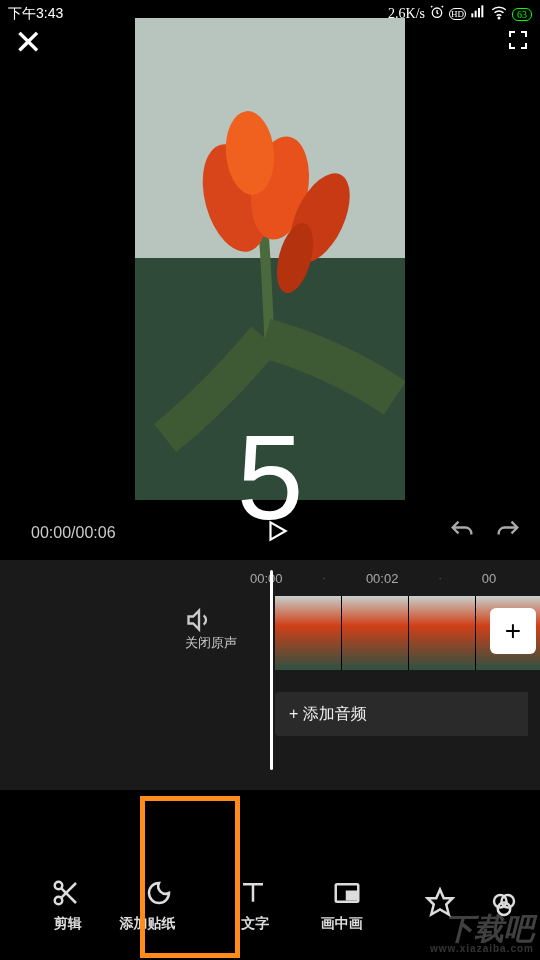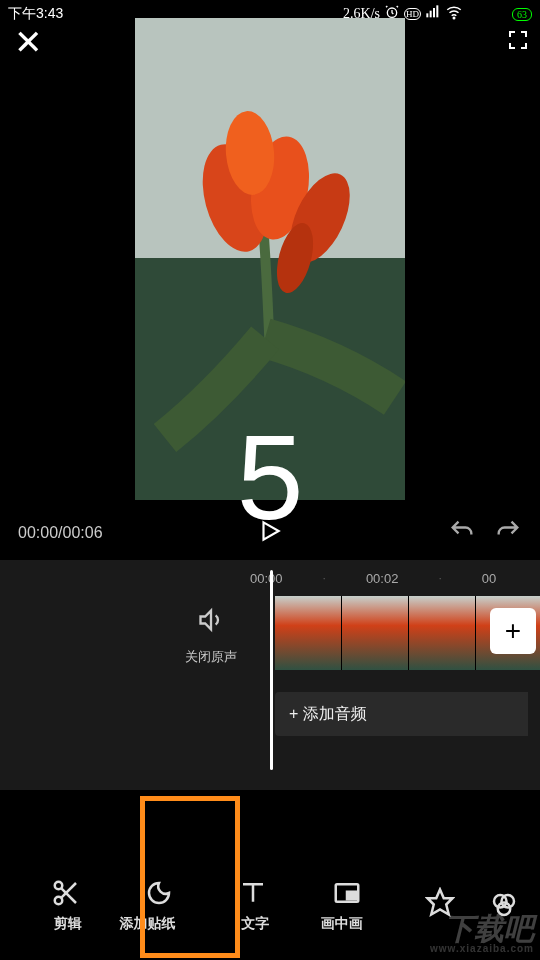--- a/index.html
+++ b/index.html
@@ -25,21 +25,20 @@
   }
   .status-right { display: flex; align-items: center; gap: 4px; font-family: Liberation Serif, serif; }
   .battery {
     display: inline-flex;
     align-items: center;
     border: 1px solid #0f0;
     border-radius: 6px;
     padding: 0 4px;
     font-size: 10px;
     color: #0f0;
-    margin-left: 45px;
   }
   .top-bar {
     position: absolute;
     top: 20px; left: 0; right: 0;
     height: 44px;
     display: flex;
     justify-content: space-between;
     align-items: center;
     padding: 0 10px;
     z-index: 9;
@@ -80,21 +79,21 @@
     left: 50%;
     top: 85%;
     transform: translate(-50%, -50%);
     font-size: 120px;
     font-weight: 400;
     color: #fff;
     z-index: 6;
   }
   .play-controls {
     position: absolute;
-    top: 513px; left: 0; right: 0;
+    top: 513px; left: 13px; right: 0;
     height: 40px;
     display: flex;
     align-items: center;
     padding: 0 18px;
     font-size: 16px;
     color: #ccc;
   }
   .time-display { flex: 0 0 auto; }
   .play-center { position: absolute; left: 50%; transform: translateX(-50%); }
   .undo-redo { margin-left: auto; display: flex; gap: 18px; }
@@ -130,22 +129,22 @@
     height: 100px;
     display: flex;
     align-items: center;
   }
   .mute-control {
     position: absolute;
     left: 185px;
     top: 10px;
     display: flex;
     flex-direction: column;
-    align-items: center;
-    gap: 14px;
+    align-items: flex-start;
+    gap: 0;
     color: #ccc;
     font-size: 13px;
   }
   .clips {
     position: absolute;
     left: 275px;
     top: 0;
     display: flex;
     gap: 0;
     height: 74px;

